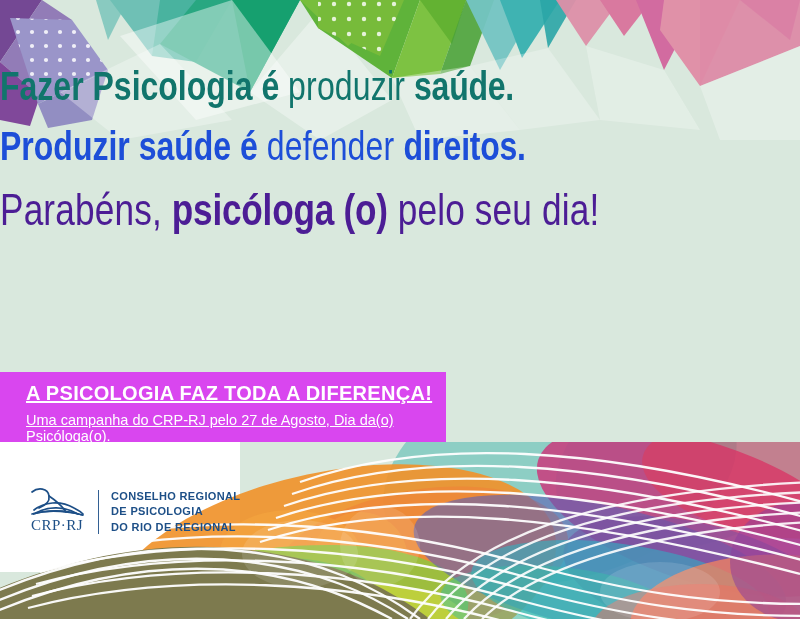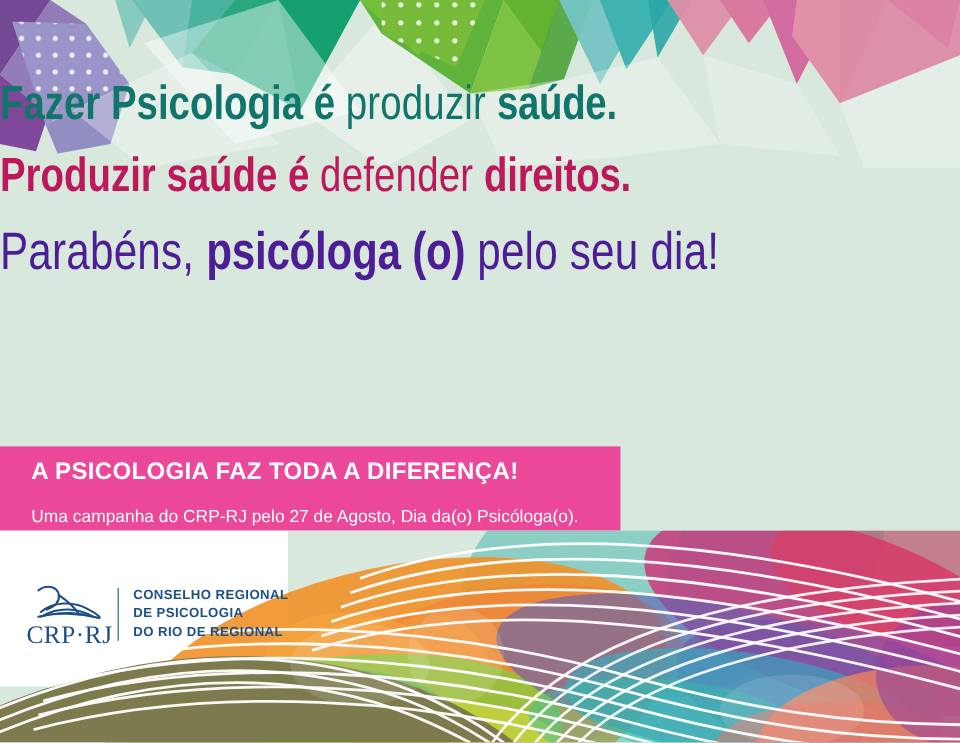--- a/index.html
+++ b/index.html
@@ -18,60 +18,61 @@
 
   
   .lines{position:absolute;left:0;top:66px;width:638px;}
   .line{
     line-height:1.0;
     white-space:nowrap;
     font-family:"Liberation Sans Narrow","Liberation Sans",sans-serif;
     transform-origin:center;
   }
   .l1{text-align:center;font-size:40px;color:#11756c;padding-right:18px;}
-  .l2{text-align:center;font-size:40px;color:#be185d;margin-top:20px;padding-right:110px;}
+  .l2{text-align:center;font-size:40px;color:#1d4ed8;margin-top:20px;padding-right:110px;}
   .l3{text-align:right;font-size:36px;color:#ef8a22;margin-top:18px;padding-right:88px;}
   .l4{text-align:right;font-size:36px;color:#ef8a22;margin-top:6px;padding-right:88px;}
   .l5{text-align:left;font-size:44px;color:#4c1d95;margin-top:22px;padding-right:4px;}
 
   .thin{font-weight:300;letter-spacing:.2px;}
   .med{font-weight:600;}
   .bold{font-weight:800;letter-spacing:-.3px;}
 
   
   .sq{display:inline-block;transform:scaleX(.80);transform-origin:left center;}
 
   
   .banner{
-    position:absolute;left:0;top:372px;width:517px;height:70px;
-    background:#ec4899;color:#ffffff;box-sizing:border-box;
+    position:absolute;left:0;top:372px;width:446px;height:70px;
+    background:#d946ef;color:#ffffff;box-sizing:border-box;
     padding:10px 0 0 26px;
+    text-decoration:underline;
   }
   .banner .b1{
     font-size:20px;font-weight:800;letter-spacing:.3px;
     font-family:"Liberation Sans Narrow","Liberation Sans",sans-serif;
   }
   .banner .b2{
-    font-size:14.5px;font-weight:400;margin-top:18px;letter-spacing:0px;
+    font-size:14.5px;font-weight:400;margin-top:7px;letter-spacing:0px;
     font-family:"Liberation Sans Narrow","Liberation Sans",sans-serif;
   }
 
   
   .botart{position:absolute;left:0;top:442px;width:800px;height:177px;overflow:hidden;}
   .botart svg{display:block;}
 
   
   .logo{
     position:absolute;left:22px;top:486px;display:flex;align-items:center;gap:0px;
   }
   .logomark{width:70px;height:52px;position:relative;}
   .logomark svg{position:absolute;left:0;top:0;}
   .crprj{
     position:absolute;left:0;top:31px;width:70px;text-align:center;
-    font-family:"Liberation Serif",serif;font-size:21px;color:#1d4f87;letter-spacing:.5px;
+    font-family:"Liberation Serif",serif;font-size:15px;color:#1d4f87;letter-spacing:.5px;
   }
   .logodiv{width:1px;height:44px;background:#1d4f87;margin:0 12px 0 6px;opacity:.9;}
   .logotxt{
     font-size:11px;line-height:1.42;color:#1d4f87;font-weight:700;letter-spacing:.35px;
     font-family:"Liberation Sans",sans-serif;
   }
 </style>
 </head>
 <body>
 

